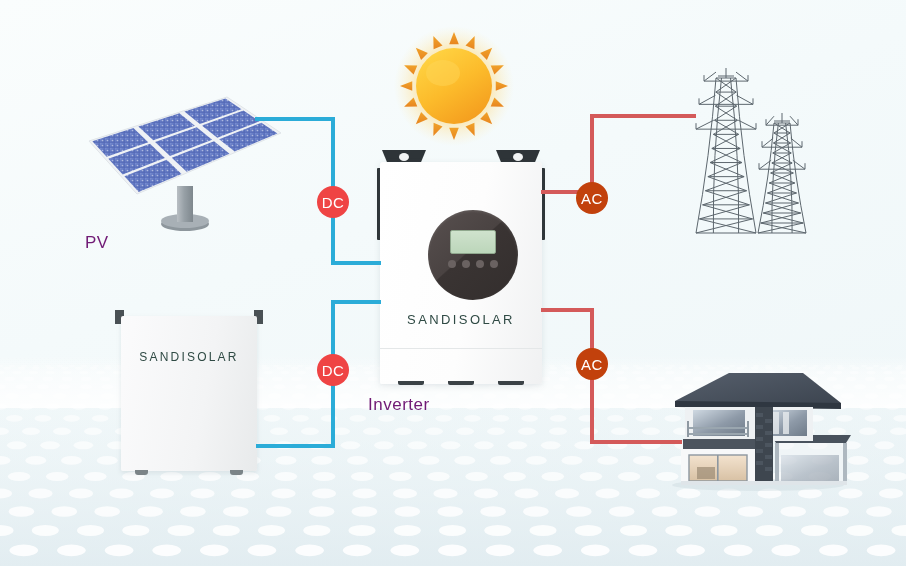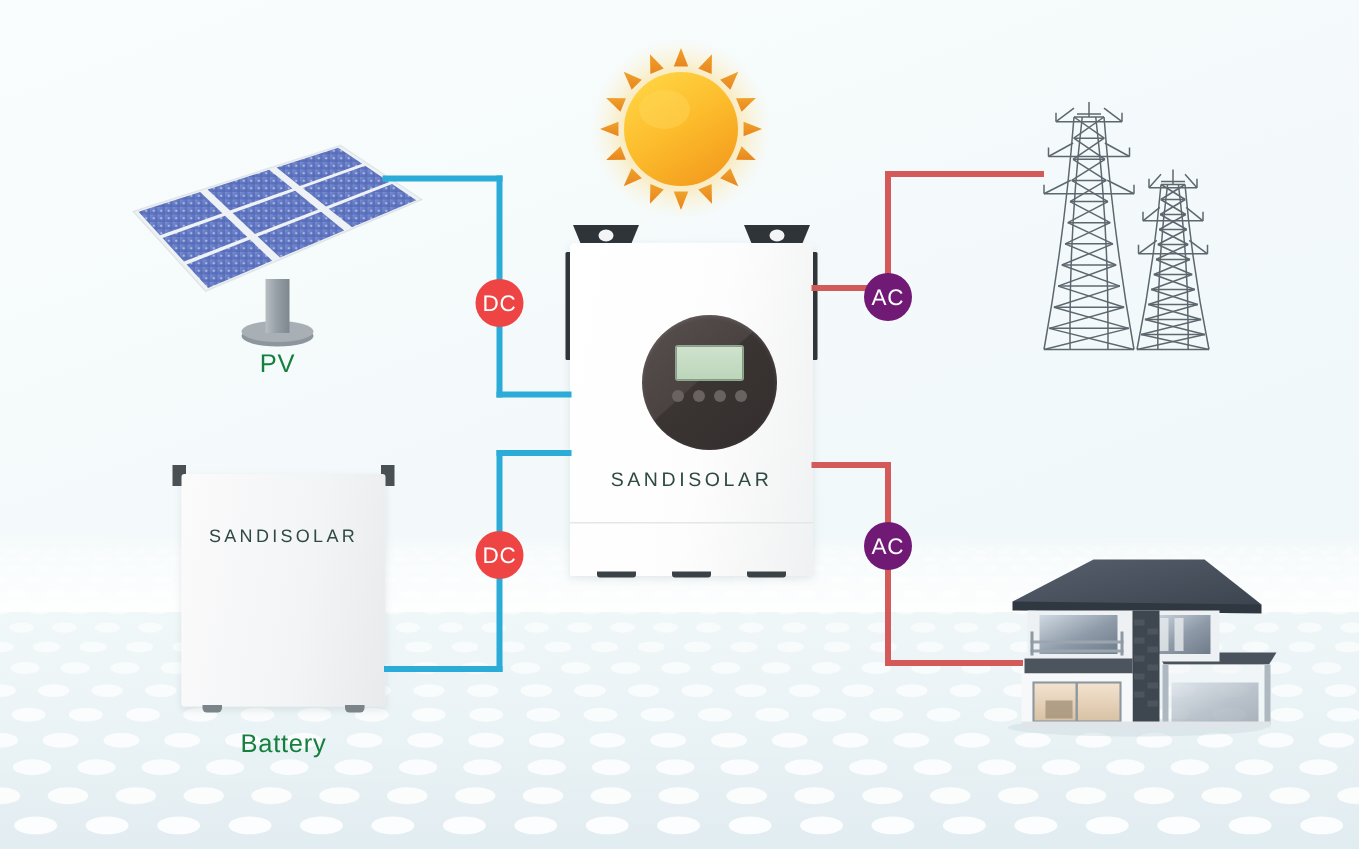--- a/index.html
+++ b/index.html
@@ -10,34 +10,34 @@
     position:relative;
   }
   #stage { position:absolute; inset:0; width:906px; height:566px; }
 
   
   .floor { position:absolute; left:0; bottom:0; width:906px; height:210px;
            overflow:hidden; pointer-events:none; }
   .floor svg { position:absolute; left:0; top:0; }
 
   
-  .label { position:absolute; color:#15803d; font-size:17px;
-           letter-spacing:.5px; white-space:nowrap; text-align:center; }
+  .label { position:absolute; color:#701a75; font-size:17px;
+           letter-spacing:.5px; white-space:nowrap; }
 
   
   .wire { position:absolute; background:#2bacd8; }
   .wire.ac { background:#d45a5a; }
   .wire.h { height:4px; }
   .wire.v { width:4px; }
 
   .badge { position:absolute; width:32px; height:32px; border-radius:50%;
            display:flex; align-items:center; justify-content:center;
            color:#fff; font-size:15px; letter-spacing:.5px; }
   .badge.dc { background:#ef4444; }
-  .badge.ac { background:#701a75; }
+  .badge.ac { background:#c2410c; }
 
   
   .sun-wrap { position:absolute; left:393px; top:25px; width:122px; height:122px; }
 
   
   .pv-wrap { position:absolute; left:85px; top:93px; width:200px; height:140px; }
 
   
   .inv-wrap { position:absolute; left:368px; top:150px; width:186px; height:235px; }
   .inv-body {
@@ -823,21 +823,20 @@
   </div>
 
   <div class="bat-wrap">
     <div class="bat-clip" style="left:2px;"></div>
     <div class="bat-clip" style="right:2px;"></div>
     <div class="bat-body">
       <div class="bat-logo">SANDISOLAR</div>
       <div class="bat-foot" style="left:14px;"></div>
       <div class="bat-foot" style="right:14px;"></div>
     </div>
-    <div class="label" style="left:0;width:152px;top:176px;">Battery</div>
   </div>
 
   <div class="inv-wrap">
     <div class="bracket" style="left:14px;">
         <i></i>
       </div>
     <div class="bracket" style="right:14px;">
         <i></i>
       </div>
     <div class="inv-vent" style="left:9px;"></div>
@@ -851,20 +850,21 @@
             <b></b>
             <b></b>
         </div>
       </div>
       <div class="inv-logo">SANDISOLAR</div>
       <div class="inv-seam" style="left:0;top:186px;width:162px;"></div>
       <div class="inv-foot" style="left:18px;width:26px;"></div>
       <div class="inv-foot" style="left:68px;width:26px;"></div>
       <div class="inv-foot" style="right:18px;width:26px;"></div>
     </div>
+    <div class="label" style="left:0;width:186px;top:245px;">Inverter</div>
   </div>
 
   <div class="grid-wrap">
     <svg width="170" height="205" viewBox="0 0 170 205">
       <g stroke="#5d676e" stroke-width="1" fill="none" id="towers">
           <path d="M96 75 Q91.2 130 80 185"></path>
           <path d="M112 75 Q116.8 130 128 185"></path>
           <path d="M100.4 75 Q93.2 130 93.92 185"></path>
           <path d="M107.6 75 Q114.8 130 114.08 185"></path>
           <line x1="96" y1="75" x2="112" y2="75"></line>

